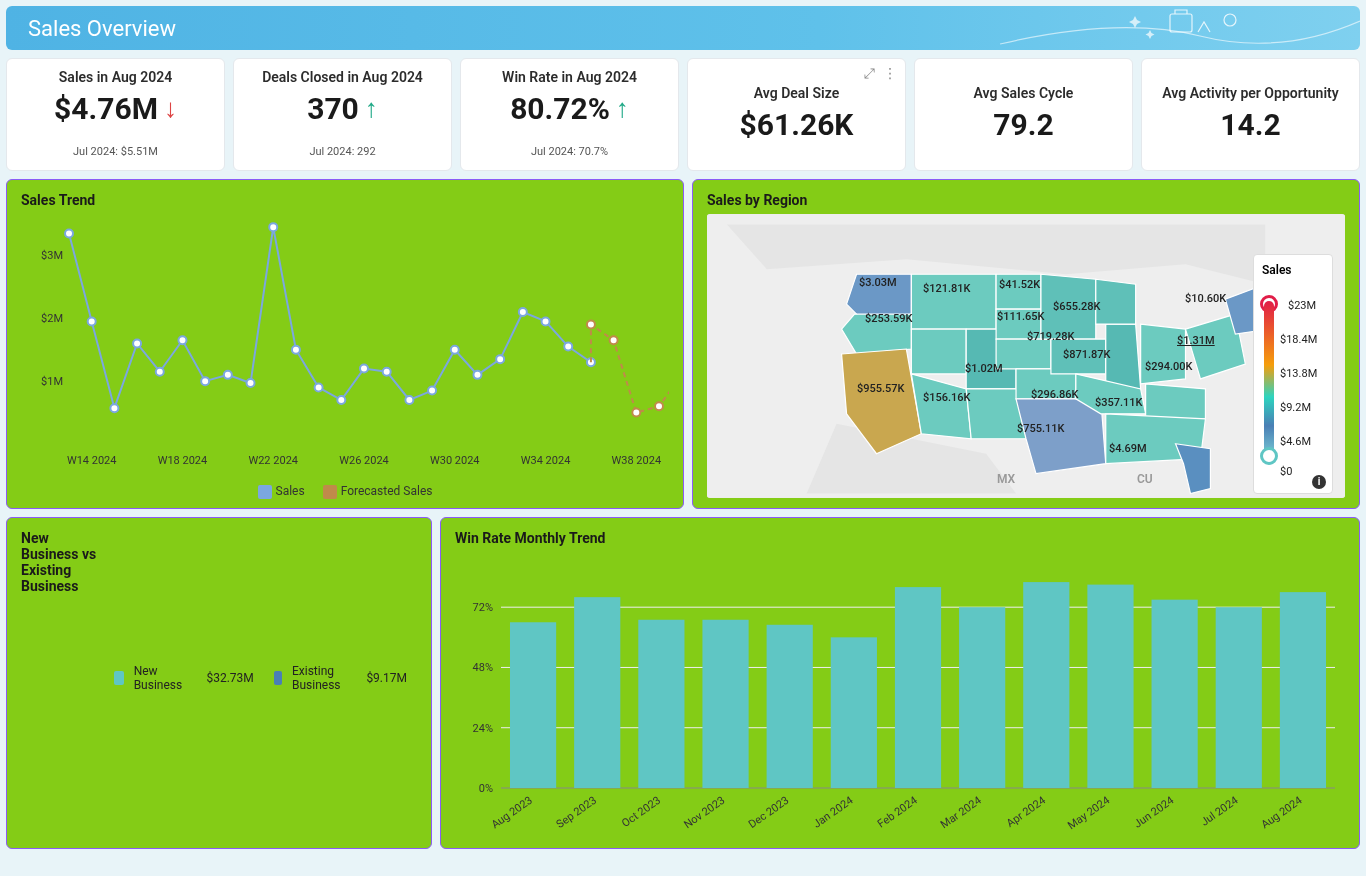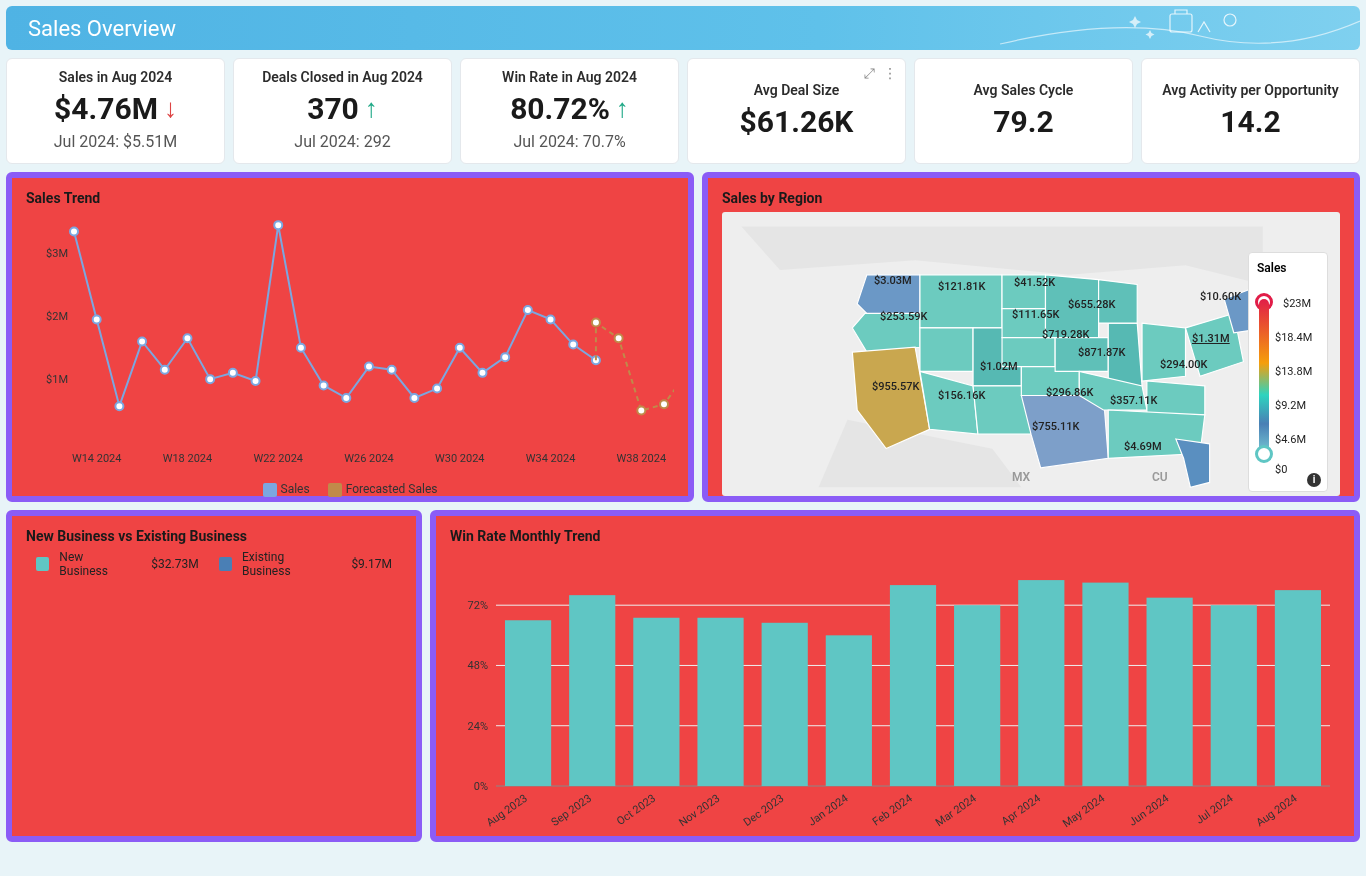--- a/index.html
+++ b/index.html
@@ -37,27 +37,27 @@
   
   .kpi-row { display: flex; gap: 8px; margin-top: 8px; }
   .kpi {
     flex: 1;
     text-align: center;
     padding: 10px 6px 12px;
     display: flex; flex-direction: column; align-items: center; justify-content: center;
   }
   .kpi-title { font-size: 14px; font-weight:600; color:#2c2c2c; margin-bottom:6px;}
   .kpi-value { font-size: 30px; font-weight: 700; color:#1a1a1a; display:flex; align-items:center; gap:6px;}
-  .kpi-sub { font-size: 16px; color:#555; margin-top:6px;}
+  .kpi-sub { font-size: 11px; color:#555; margin-top:19px;}
   .arrow-down { color:#d44; font-size:26px; font-weight:400;}
   .arrow-up { color:#2a8; font-size:26px; font-weight:400;}
   .card-actions { position:absolute; top:6px; right:8px; display:flex; gap:8px; color:#888; font-size:14px;}
   
   .mid-row { display:flex; gap:8px; margin-top:8px; height: 330px;}
-  .panel { background:#ef4444; border:6px solid #8b5cf6; border-radius:6px; padding:12px 14px; position:relative;}
+  .panel { background:#84cc16; border:1px solid #8b5cf6; border-radius:6px; padding:12px 14px; position:relative;}
   .panel-title { font-size:14px; font-weight:700; color:#1a1a1a; margin-bottom:6px;}
   
   .bot-row { display:flex; gap:8px; margin-top:8px; height: 332px;}
   
   .legend-row { display:flex; justify-content:center; gap:18px; font-size:12px; color:#333; margin-top:6px;}
   .swatch { display:inline-block; width:14px; height:14px; border-radius:2px; vertical-align:middle; margin-right:4px;}
   
   .gauge-legend { display:flex; gap:20px; font-size:12px; color:#222; align-items:center; padding:0 10px 10px;}
   .gauge-legend .pair { display:flex; align-items:center; gap:6px;}
   
@@ -275,21 +275,21 @@
         <div class="tick" style="top:180px;">$4.6M</div>
         <div class="tick" style="top:210px;">$0</div>
         <div class="info-i">i</div>
       </div>
     </div>
   </div>
 </div>
 
 <div class="bot-row">
 
-  <div class="panel" style="width:432px; display:flex; flex-direction:column;">
+  <div class="panel" style="width:432px; display:flex; flex-direction:row;">
     <div class="panel-title">New Business vs Existing Business</div>
     <div class="gauge-legend">
       <span class="pair">
           <span class="swatch" style="background:#5fc6c4"></span>
           <span>New Business</span>
         </span>
       <span>$32.73M</span>
       <span class="pair">
           <span class="swatch" style="background:#4a7fb5"></span>
           <span>Existing Business</span>

